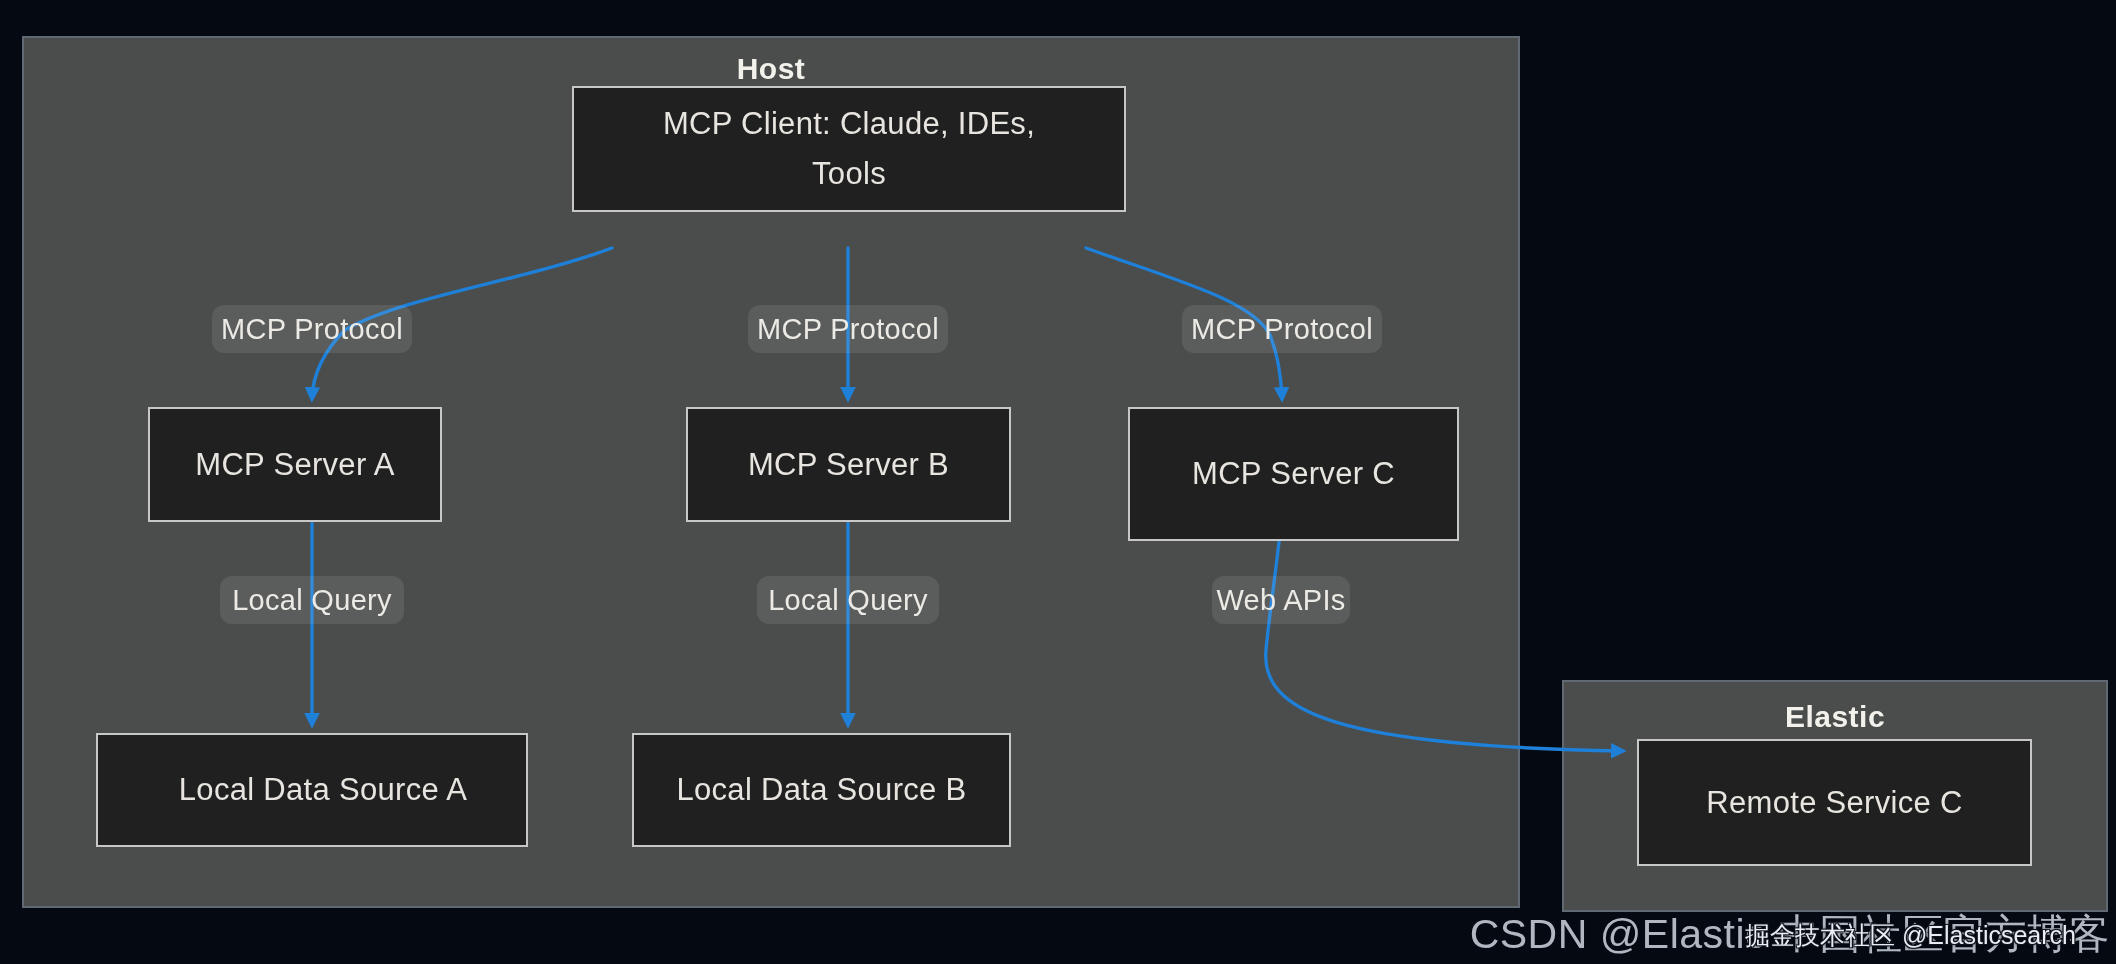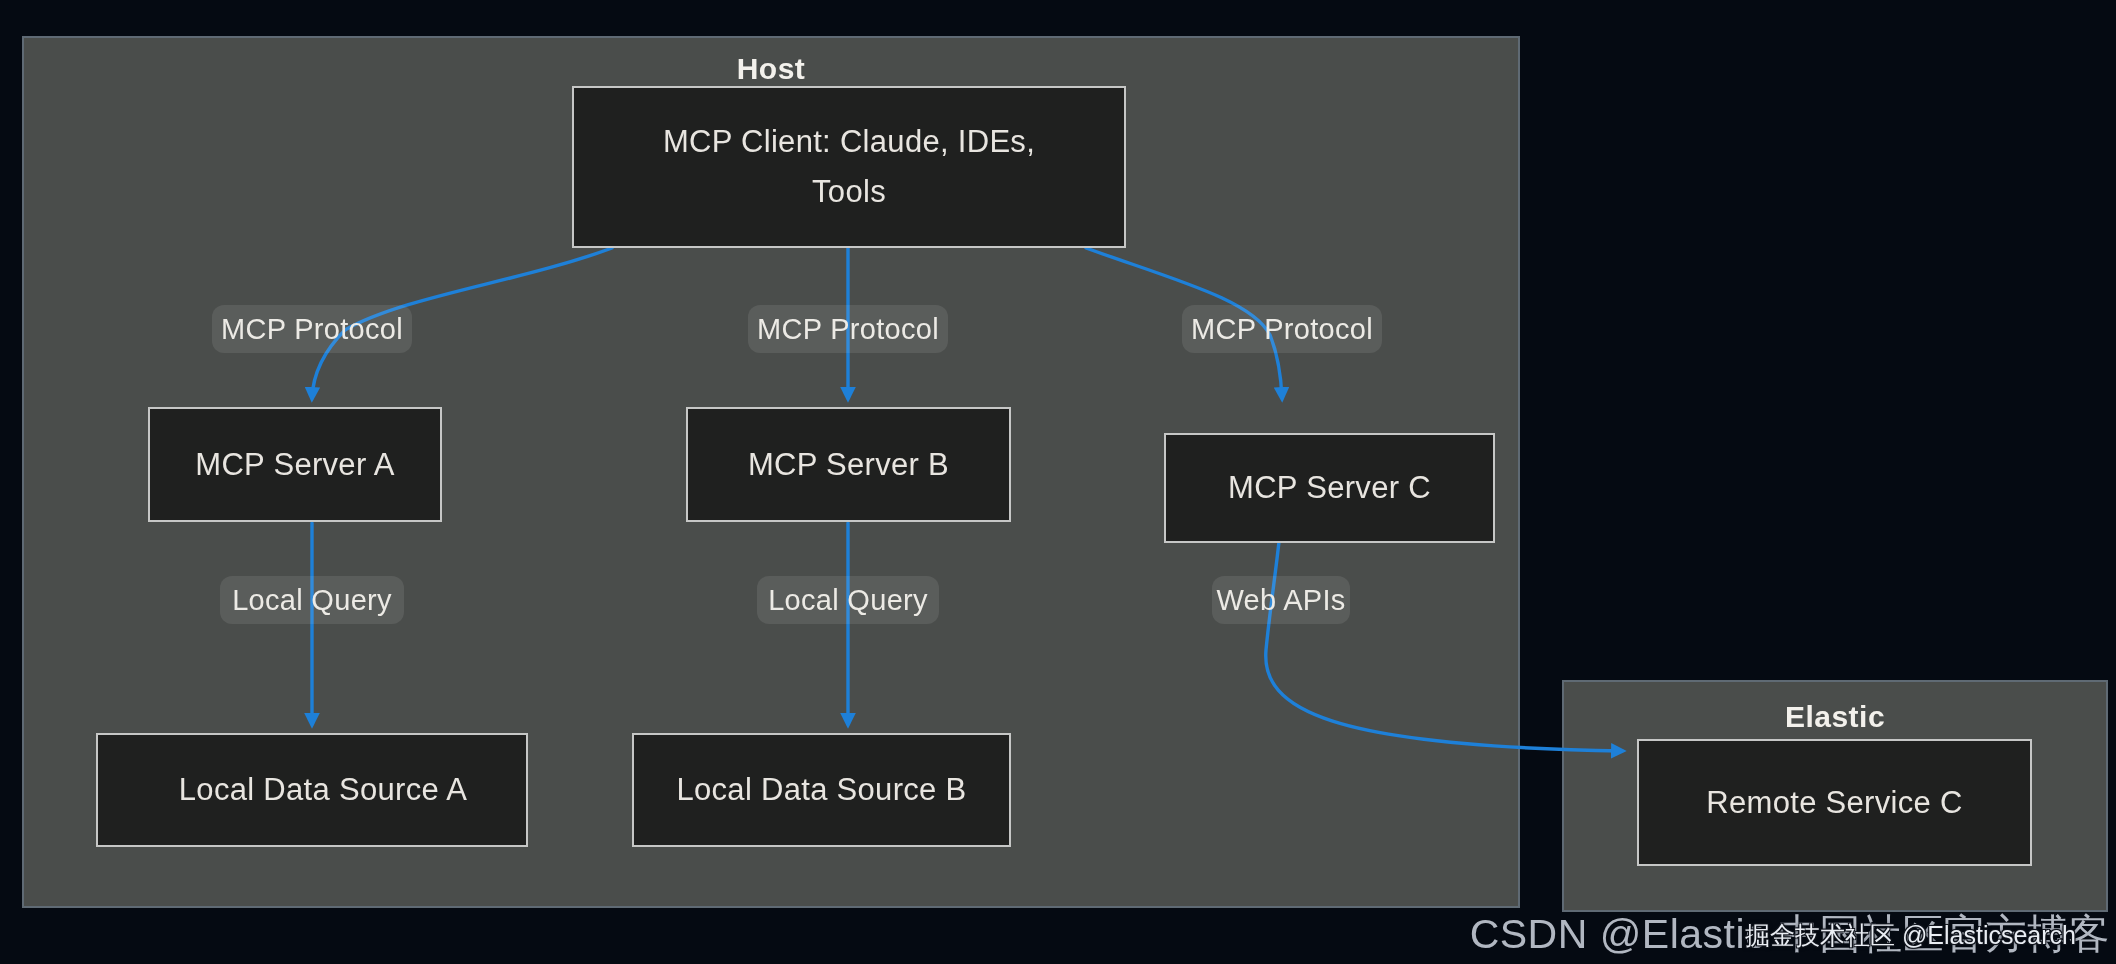--- a/index.html
+++ b/index.html
@@ -57,32 +57,32 @@
   <g fill="none" stroke="#1e80d8" stroke-width="3.4" stroke-linecap="round">
     <path d="M612,248 C520,282 405,296 345,330 C323,352 313,374 312,398" marker-end="url(#ah)"></path>
     <path d="M848,248 L848,398" marker-end="url(#ah)"></path>
     <path d="M1086,248 C1175,280 1252,300 1270,335 C1278,355 1281,375 1282,398" marker-end="url(#ah)"></path>
     <path d="M312,523 L312,724" marker-end="url(#ah)"></path>
     <path d="M848,523 L848,724" marker-end="url(#ah)"></path>
     <path d="M1281,523 C1277,565 1270,608 1266,650 C1261,710 1330,746 1622,751" marker-end="url(#ah)"></path>
   </g>
 </svg>
 
-<div class="node" style="left:572px;top:86px;width:554px;height:162px;">
+<div class="node" style="left:572px;top:86px;width:554px;height:126px;">
   <span class="client-line">MCP Client: Claude, IDEs,</span>
   <span class="client-line">Tools</span>
 </div>
 
 <div class="edge-label" style="left:212px;top:305px;width:200px;height:48px;">MCP Protocol</div>
 <div class="edge-label" style="left:748px;top:305px;width:200px;height:48px;">MCP Protocol</div>
 <div class="edge-label" style="left:1182px;top:305px;width:200px;height:48px;">MCP Protocol</div>
 
 <div class="node" style="left:148px;top:407px;width:294px;height:115px;">MCP Server A</div>
 <div class="node" style="left:686px;top:407px;width:325px;height:115px;">MCP Server B</div>
-<div class="node" style="left:1164px;top:407px;width:331px;height:110px;margin-top:26px;">MCP Server C</div>
+<div class="node" style="left:1128px;top:407px;width:331px;height:134px;">MCP Server C</div>
 
 <div class="edge-label" style="left:220px;top:576px;width:184px;height:48px;">Local Query</div>
 <div class="edge-label" style="left:757px;top:576px;width:182px;height:48px;">Local Query</div>
 <div class="edge-label" style="left:1212px;top:576px;width:138px;height:48px;">Web APIs</div>
 
 <div class="node" style="left:96px;top:733px;width:432px;height:114px;padding-left:22px;">Local Data Source A</div>
 <div class="node" style="left:632px;top:733px;width:379px;height:114px;">Local Data Source B</div>
 
 <div class="node" style="left:1637px;top:739px;width:395px;height:127px;">Remote Service C</div>
 

